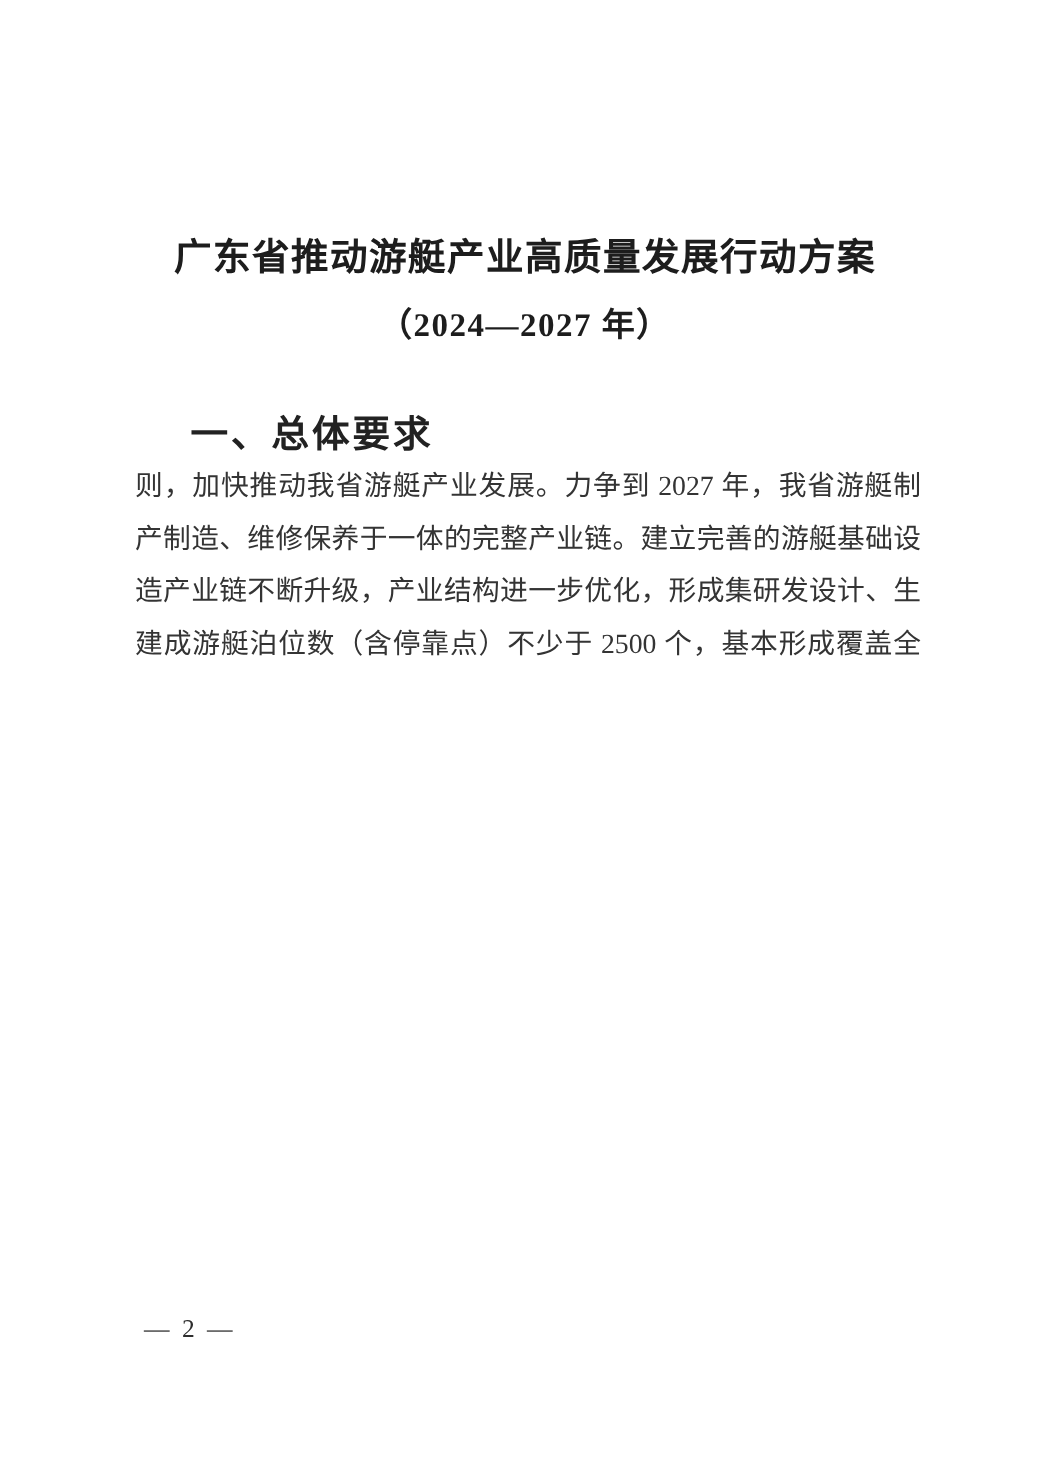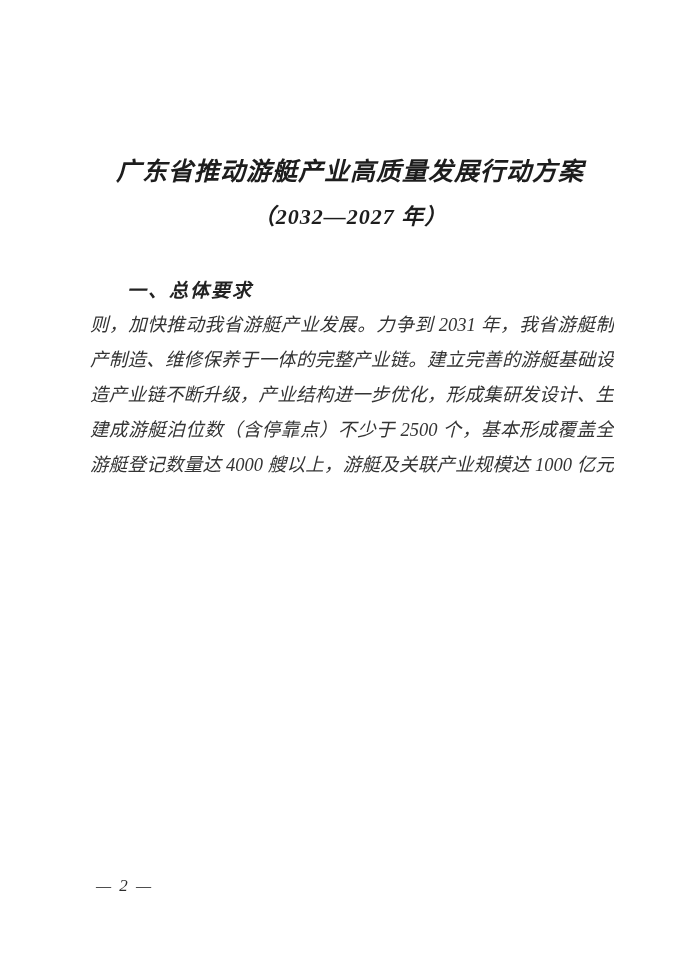--- a/index.html
+++ b/index.html
@@ -8,21 +8,20 @@
     background: #ffffff;
   }
   .page {
     position: relative;
     width: 700px;
     height: 980px;
     background: #ffffff;
     overflow: hidden;
     font-family: "Liberation Serif", serif;
     color: #343434;
-    font-style: italic;
   }
   .doc-title {
     position: absolute;
     top: 151px;
     left: 0;
     width: 700px;
     text-align: center;
     font-size: 25px;
     font-weight: 700;
     letter-spacing: 1px;
@@ -62,53 +61,52 @@
   }
   .line.last {
     text-align-last: left;
   }
   .section-heading {
     height: 35px;
     line-height: 35px;
     padding-left: 37px;
     font-family: "Liberation Sans", sans-serif;
     font-weight: 700;
-    font-size: 19px;
+    font-size: 25px;
     color: #222222;
     letter-spacing: 2px;
   }
   .page-footer {
     position: absolute;
     top: 876px;
     left: 96px;
     font-size: 17px;
     letter-spacing: 2px;
     color: #2e2e2e;
     font-family: "Liberation Serif", serif;
   }
 </style>
 </head>
 <body>
 
 <div class="page">
 
   <div class="doc-title">广东省推动游艇产业高质量发展行动方案</div>
 
-  <div class="doc-subtitle">（2032—2027 年）</div>
+  <div class="doc-subtitle">（2024—2027 年）</div>
 
   <div class="body-text">
 
 
     <div class="section-heading">一、总体要求</div>
 
     <div>
-        <div class="line">则，加快推动我省游艇产业发展。力争到 2031 年，我省游艇制</div>
+        <div class="line">则，加快推动我省游艇产业发展。力争到 2027 年，我省游艇制</div>
         <div class="line">产制造、维修保养于一体的完整产业链。建立完善的游艇基础设</div>
         <div class="line">造产业链不断升级，产业结构进一步优化，形成集研发设计、生</div>
         <div class="line">建成游艇泊位数（含停靠点）不少于 2500 个，基本形成覆盖全</div>
-        <div class="line">游艇登记数量达 4000 艘以上，游艇及关联产业规模达 1000 亿元</div>
       </div>
 
   </div>
 
   <div class="page-footer">— 2 —</div>
 
 </div>
 
 </body></html>

